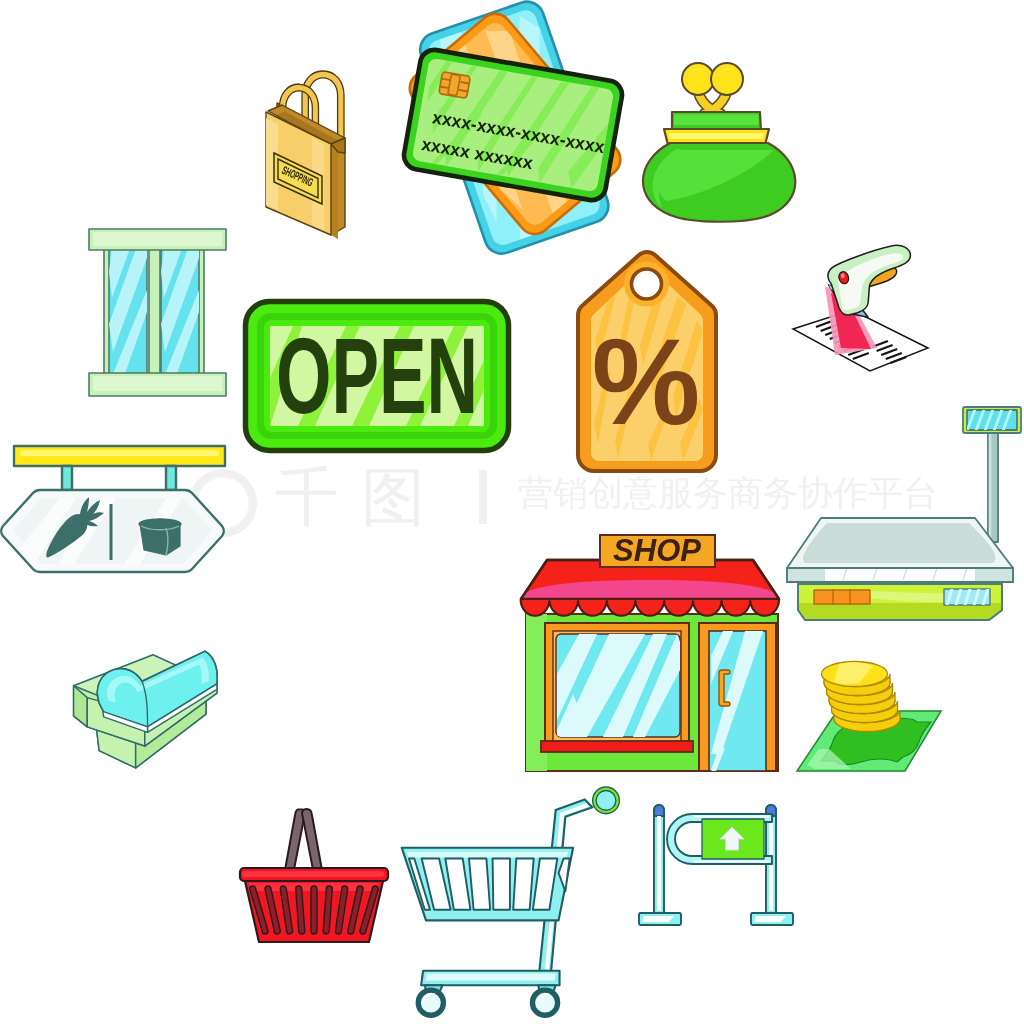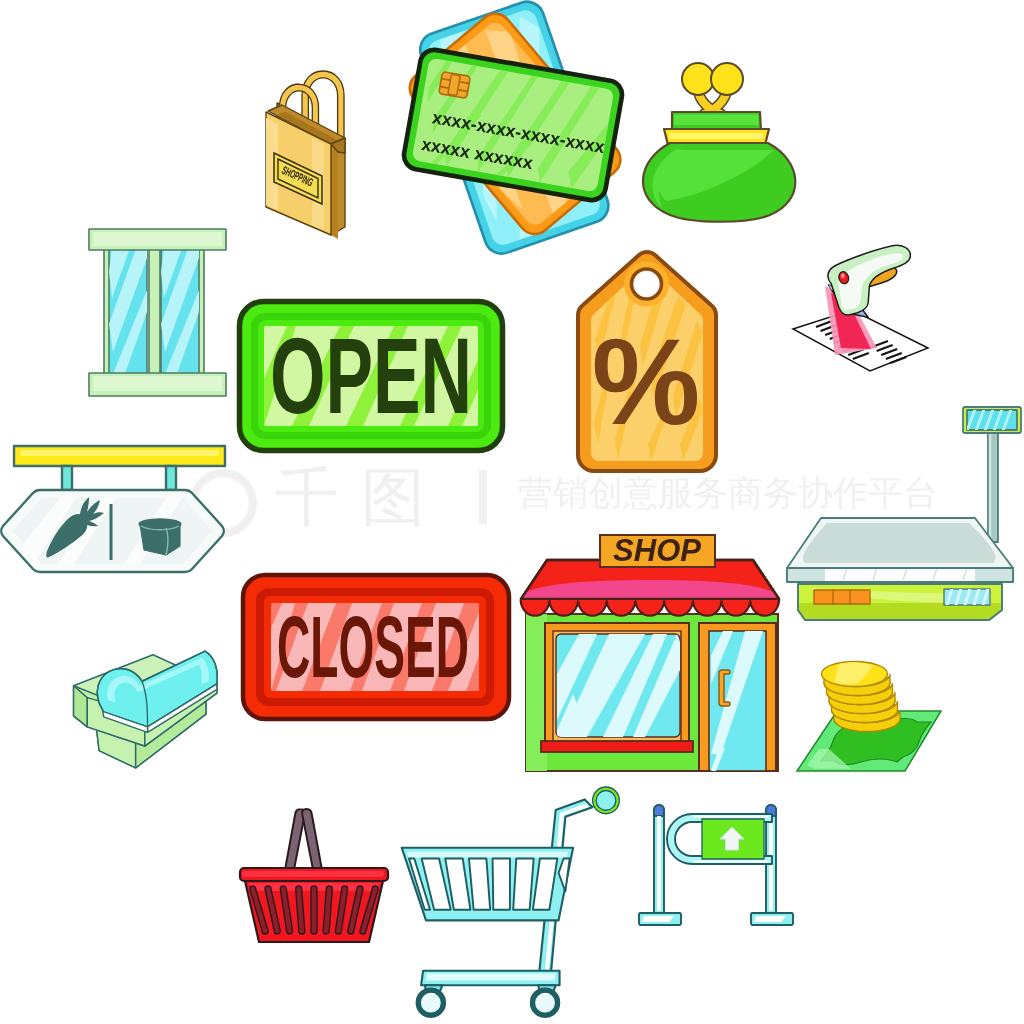--- a/index.html
+++ b/index.html
@@ -175,21 +175,21 @@
 
         <rect x="4" y="1" width="137" height="21" fill="#c6f2b8"></rect>
         <rect x="8" y="4" width="129" height="14" fill="#ddf7d1" stroke="none"></rect>
 
         <rect x="4" y="145" width="137" height="23" fill="#c6f2b8"></rect>
         <rect x="8" y="148" width="129" height="15" fill="#ddf7d1" stroke="none"></rect>
       </g>
     </svg>
   </div>
 
-  <div class="ic" style="left:236px;top:298px;width:270px;height:156px;">
+  <div class="ic" style="left:242px;top:298px;width:270px;height:156px;">
     <svg width="270" height="156" viewBox="0 0 270 156">
       <rect x="3.5" y="3.5" width="263" height="149" rx="24" fill="#4ceb10" stroke="#22400c" stroke-width="5.5"></rect>
       <rect x="15" y="15" width="240" height="126" rx="14" fill="#3ad40a"></rect>
       <rect x="22" y="22" width="226" height="112" rx="8" fill="#4ceb10"></rect>
       <rect x="28" y="28" width="214" height="100" rx="2" fill="#8ef23a"></rect>
       <clipPath id="openClip">
           <rect x="28" y="28" width="214" height="100" rx="2"></rect>
         </clipPath>
       <g fill="#d1f7a3" clip-path="url(#openClip)">
         <path d="M28 28 L51 28 L28 80 Z"></path>
@@ -296,41 +296,20 @@
 
       <g fill="#3c6f6a" stroke="#3c6f6a" stroke-width="1.2" stroke-linejoin="round">
         <path d="M140 86 L180 86 L180 108 L166 117 L144 112 Z"></path>
         <ellipse cx="160" cy="86" rx="21" ry="5.2" fill="#3c6f6a" stroke="#3c6f6a"></ellipse>
         <path d="M141 88 C150 93 170 93 179 88" fill="none" stroke="#85b8b3" stroke-width="1.4"></path>
         <path d="M166 90 C169 98 168 110 166 117" fill="none" stroke="#85b8b3" stroke-width="1.4"></path>
       </g>
     </svg>
   </div>
 
-  <div class="ic" style="left:240px;top:572px;width:272px;height:150px;">
-    <svg width="272" height="150" viewBox="0 0 272 150">
-      <rect x="3" y="3" width="266" height="144" rx="22" fill="#f42b05" stroke="#5e1508" stroke-width="4.5"></rect>
-      <rect x="16" y="16" width="238" height="118" rx="13" fill="#cc1a04"></rect>
-      <rect x="24" y="24" width="222" height="102" rx="6" fill="#f42b05"></rect>
-      <rect x="31" y="31" width="208" height="88" rx="2" fill="#f9b7b7"></rect>
-      <clipPath id="closedClip">
-          <rect x="31" y="31" width="208" height="88" rx="2"></rect>
-        </clipPath>
-      <g fill="#f9796a" clip-path="url(#closedClip)">
-        <path d="M31 31 L42 31 L31 56 Z"></path>
-        <path d="M55 31 L68 31 L36 119 L31 119 Z"></path>
-        <path d="M96 31 L112 31 L80 119 L62 119 Z"></path>
-        <path d="M142 31 L154 31 L122 119 L110 119 Z"></path>
-        <path d="M182 31 L196 31 L164 119 L150 119 Z"></path>
-        <path d="M224 31 L239 31 L239 40 L208 119 L192 119 Z"></path>
-        <path d="M239 84 L239 119 L226 119 Z"></path>
-      </g>
-      <text x="133" y="105" text-anchor="middle" font-family="'Liberation Sans',sans-serif" font-size="88" font-weight="bold" fill="#6b1708" textLength="192" lengthAdjust="spacingAndGlyphs">CLOSED</text>
-    </svg>
-  </div>
 
   <div class="ic" style="left:517px;top:534px;width:270px;height:244px;font-style:italic;">
     <svg width="270" height="240" viewBox="0 0 270 240">
 
       <rect x="9" y="80" width="252" height="157" fill="#6ce83a" stroke="#5a2d20" stroke-width="2"></rect>
       <path d="M9 80 L30 80 L30 237 L9 237 Z" fill="#84ee5a" stroke="none"></path>
 
       <path d="M30 26 L236 26 L262 65 L4 65 Z" fill="#f42218" stroke="#4a2016" stroke-width="2.4" stroke-linejoin="round"></path>
       <clipPath id="awnClip">
           <path d="M30 26 L236 26 L262 65 L4 65 Z"></path>

